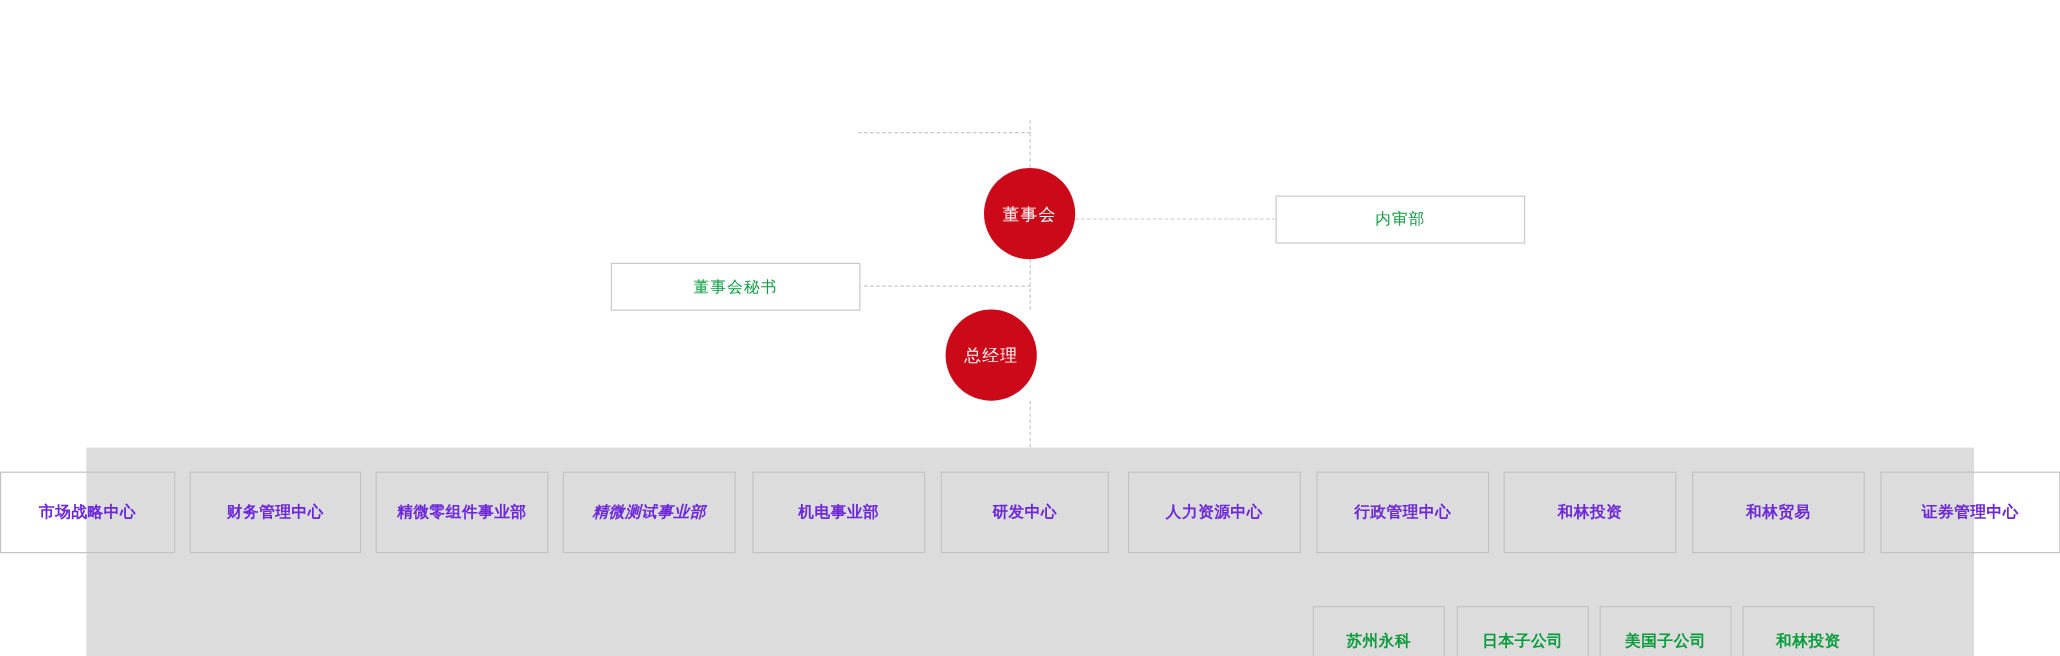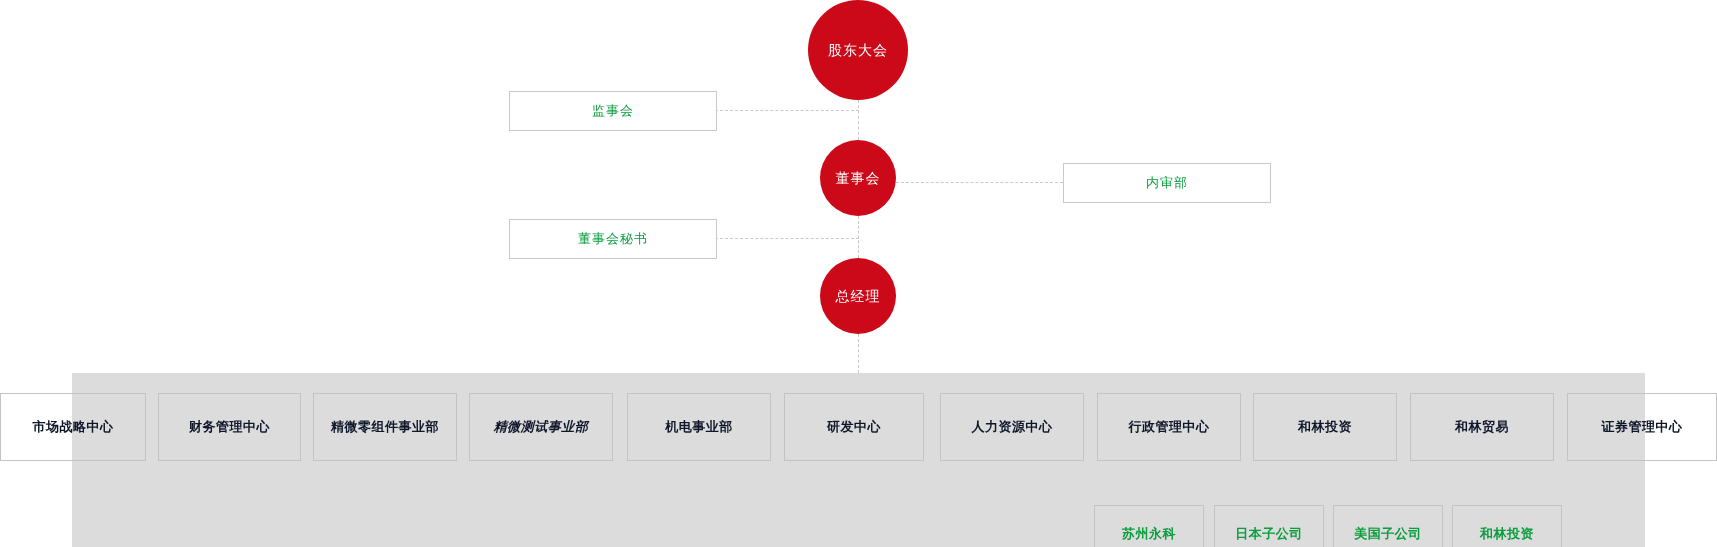--- a/index.html
+++ b/index.html
@@ -72,21 +72,21 @@
   
   .dept-box {
     position: absolute;
     top: 393px;
     height: 68px;
     border: 1px solid #c3c3c3;
     background: #dcdcdc;
     display: flex;
     align-items: center;
     justify-content: center;
-    color: #0f172a;
+    color: #6d28d9;
     font-size: 13px;
     font-weight: bold;
     letter-spacing: 0.5px;
     text-align: center;
     box-sizing: border-box;
   }
   .dept-box.edge-left,
   .dept-box.edge-right {
     background: transparent;
   }
@@ -119,35 +119,29 @@
   <div class="conn-v" style="left:858px; top:100px; height:40px;"></div>
   <div class="conn-v" style="left:858px; top:216px; height:42px;"></div>
   <div class="conn-v" style="left:858px; top:334px; height:39px;"></div>
 
   <div class="conn-h" style="left:715px; top:110px; width:144px;"></div>
 
   <div class="conn-h" style="left:715px; top:238px; width:144px;"></div>
 
   <div class="conn-h" style="left:896px; top:182px; width:167px;"></div>
 
-  <div class="circle-node" style="left:808px; top:0px; width:100px; height:100px;">
-    <span>股东大会</span>
-  </div>
 
   <div class="circle-node" style="left:820px; top:140px; width:76px; height:76px;">
     <span>董事会</span>
   </div>
 
-  <div class="circle-node" style="left:820px; top:258px; width:76px; height:76px;">
+  <div class="circle-node" style="left:788px; top:258px; width:76px; height:76px;">
     <span>总经理</span>
   </div>
 
-  <div class="side-box" style="left:509px; top:91px; width:206px; height:38px;">
-    <span>监事会</span>
-  </div>
 
   <div class="side-box" style="left:509px; top:219px; width:206px; height:38px;">
     <span>董事会秘书</span>
   </div>
 
   <div class="side-box" style="left:1063px; top:163px; width:206px; height:38px;">
     <span>内审部</span>
   </div>
 
   <div class="dept-box edge-left" style="left:0px; width:146px;">

